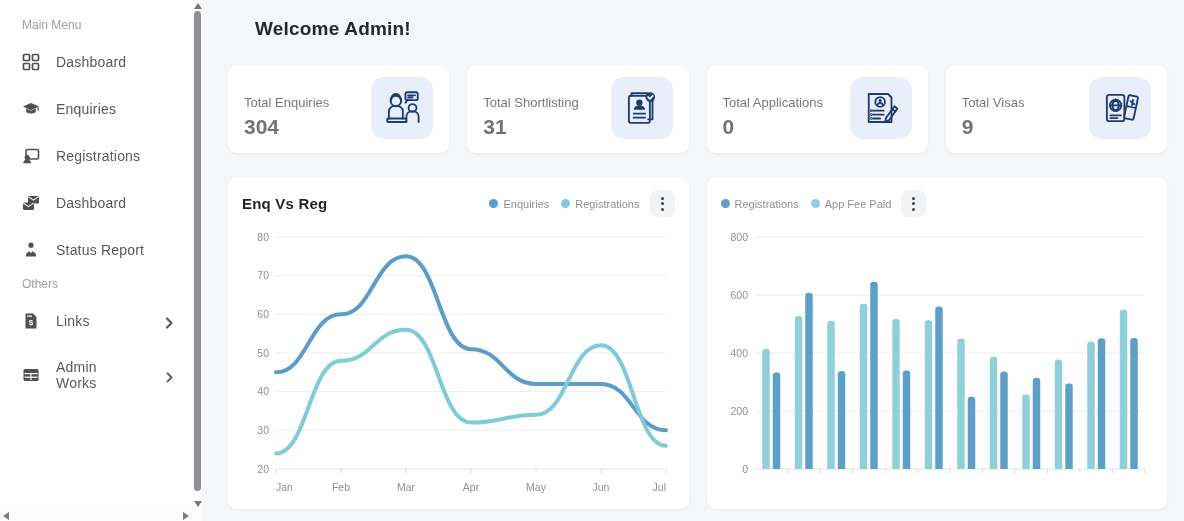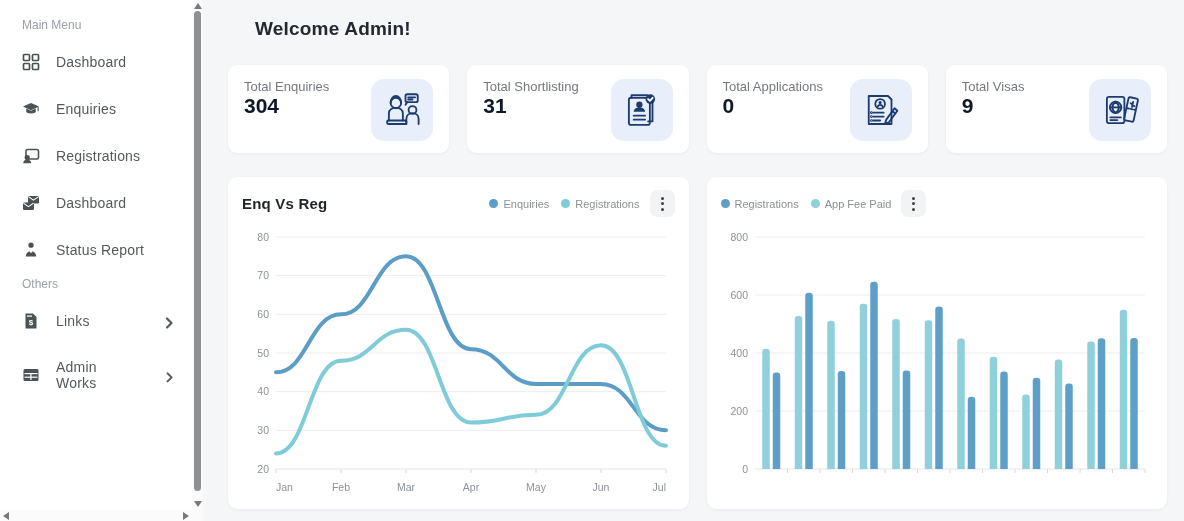--- a/index.html
+++ b/index.html
@@ -28,24 +28,24 @@
   .hscroll { position:absolute; bottom:0; left:0; width:203px; height:11px; background:#fbfbfc; }
   .arr-left { left:3px; top:2px; border-top:4px solid transparent; border-bottom:4px solid transparent; border-right:6px solid #77797c; }
   .arr-right { right:14px; top:2px; border-top:4px solid transparent; border-bottom:4px solid transparent; border-left:6px solid #77797c; }
 
   
   .main { flex:1; padding:18px 17px 0 25px; background:#f5f6f8; }
   .page-title { font-size:19px; font-weight:700; color:#24292f; letter-spacing:.2px;margin-left:27px; }
 
   .stats-row { display:flex; gap:18px; margin-top:25px; }
   .stat-card { flex:1; height:88px; background:#fff; border-radius:9px; padding:14px 16px;
-    display:flex; align-items:flex-start; justify-content:space-between;
+    display:flex; align-items:flex-end; justify-content:space-between;
     box-shadow:0 1px 3px rgba(20,40,70,.06); }
   .stat-label { font-size:13px; color:#75797e; }
-  .stat-value { font-size:21px; font-weight:700; color:#0f172a; }
+  .stat-value { font-size:21px; font-weight:700; color:#737373; margin-top:5px; }
   .stat-iconbox { width:62px; height:62px; border-radius:13px; background:#e9effa;
     display:flex; align-items:center; justify-content:center; flex:none; }
   .stat-iconbox svg { width:42px; height:42px; stroke:#1d3b70; fill:none; stroke-width:2.1;
     stroke-linecap:round; stroke-linejoin:round; }
 
   .charts-row { display:flex; gap:18px; margin-top:24px;justify-content:center; }
   .chart-card { flex:1; height:332px; background:#fff; border-radius:9px; padding:13px 14px 0 14px;
     box-shadow:0 1px 3px rgba(20,40,70,.06); }
   .chart-header { display:flex; align-items:center; }
   .chart-title { font-size:15px; font-weight:700; color:#1f2428; flex:1; letter-spacing:.2px; }

